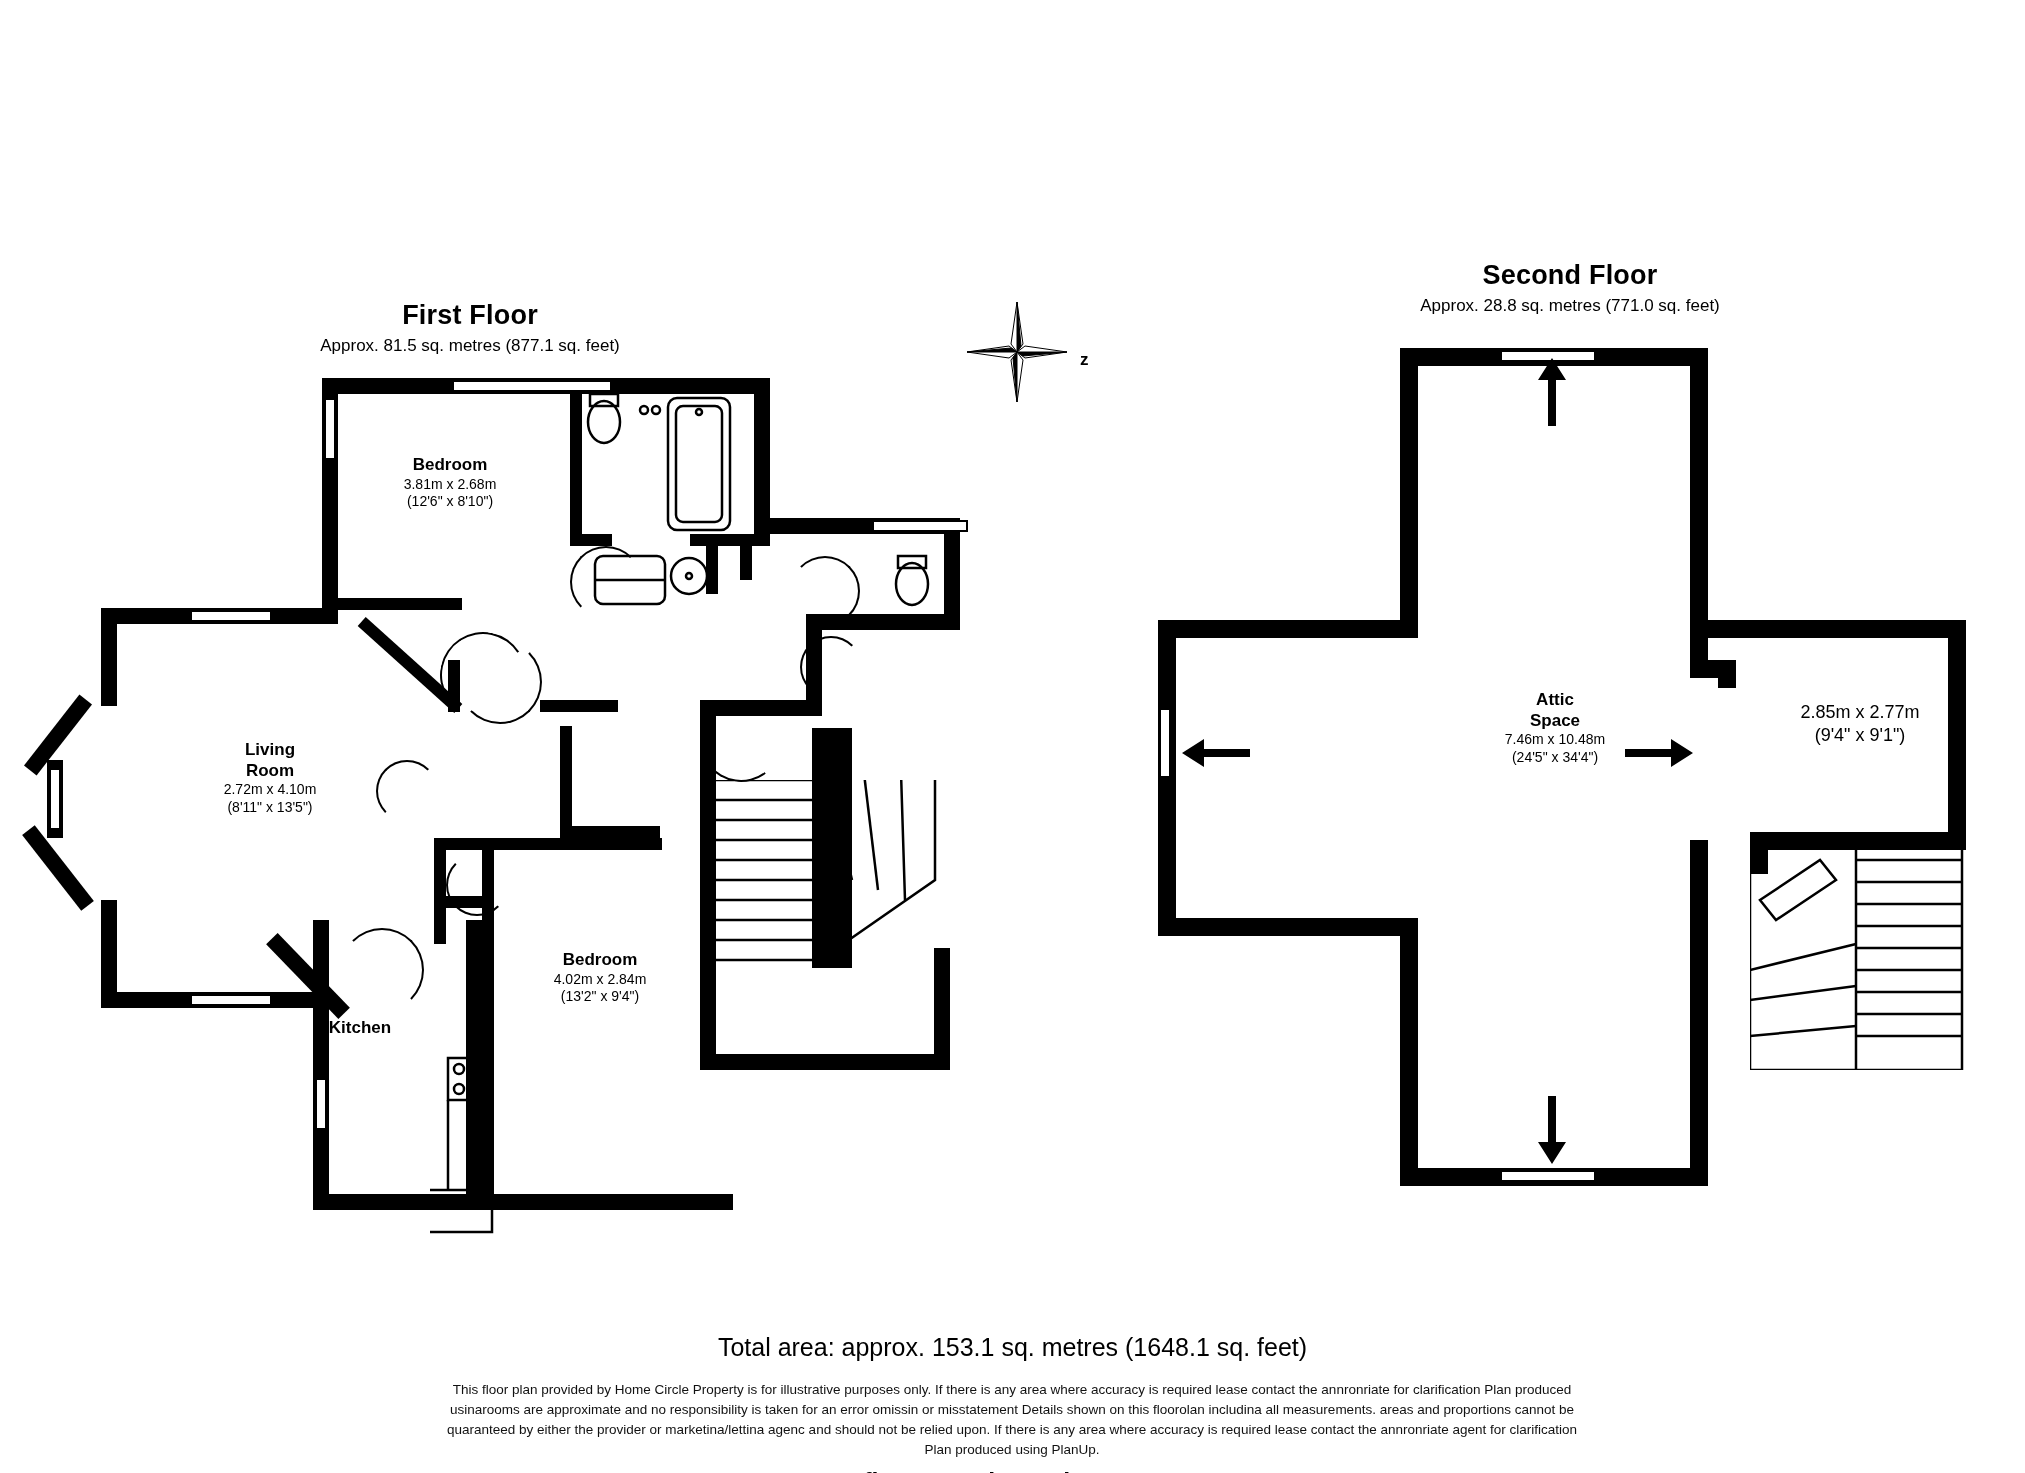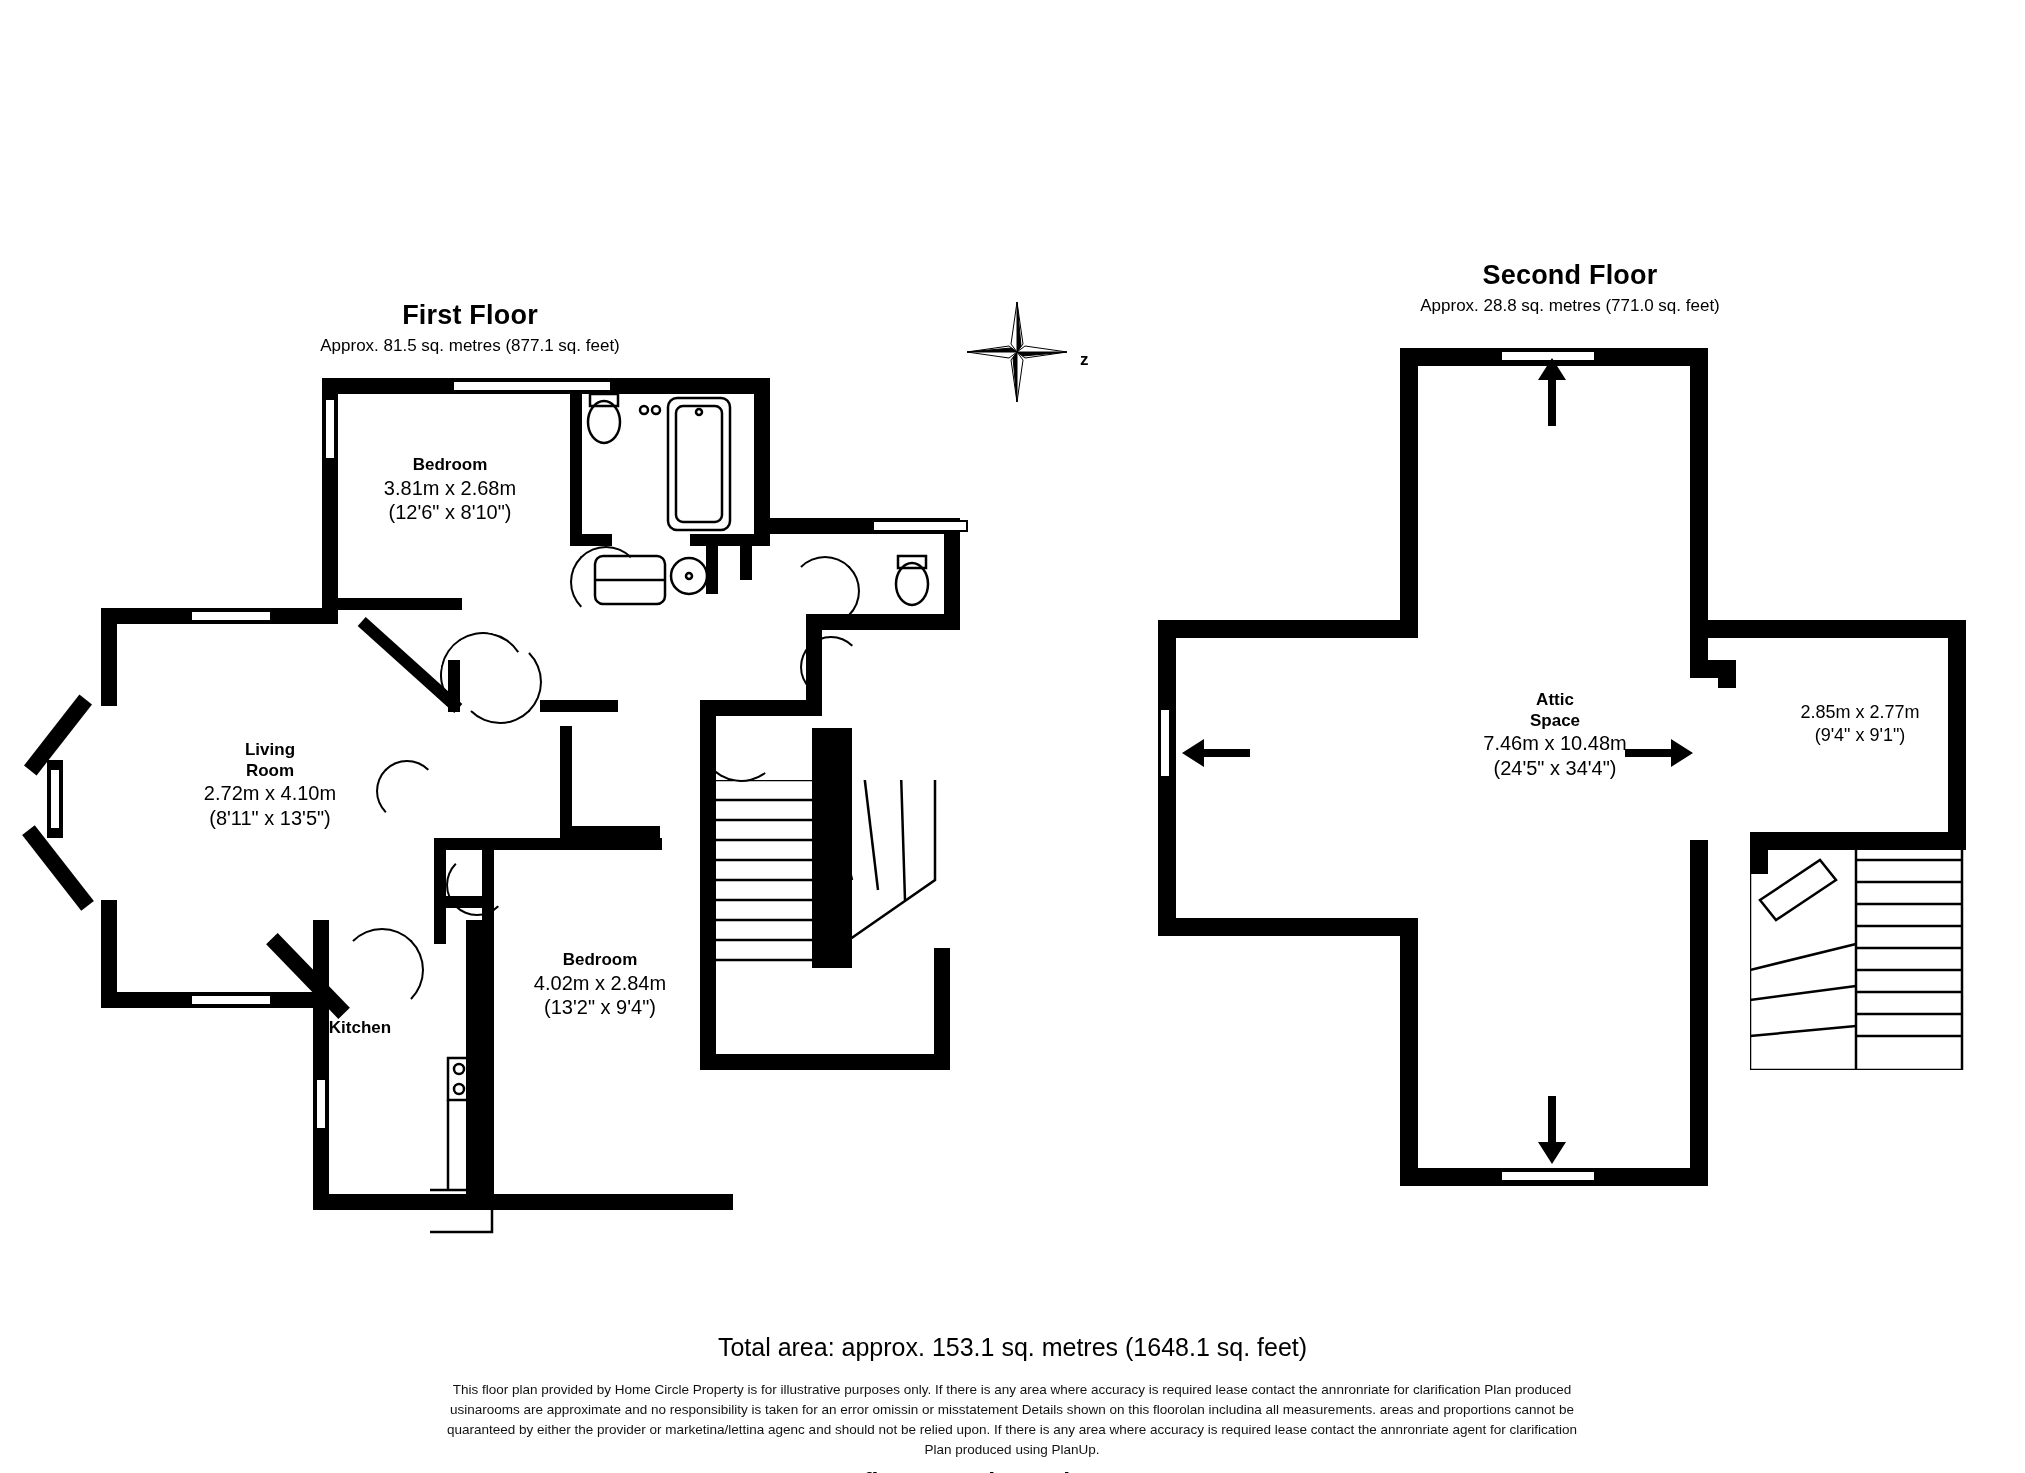--- a/index.html
+++ b/index.html
@@ -39,21 +39,21 @@
     position: absolute;
     text-align: center;
     line-height: 1.22;
   }
   .room-name {
     font-weight: bold;
     font-size: 17px;
     display: block;
   }
   .room-dim {
-    font-size: 20px;
+    font-size: 14px;
     display: block;
   }
   .dim-only {
     position: absolute;
     text-align: center;
     font-size: 18px;
     line-height: 1.25;
   }
   
   .wall {

